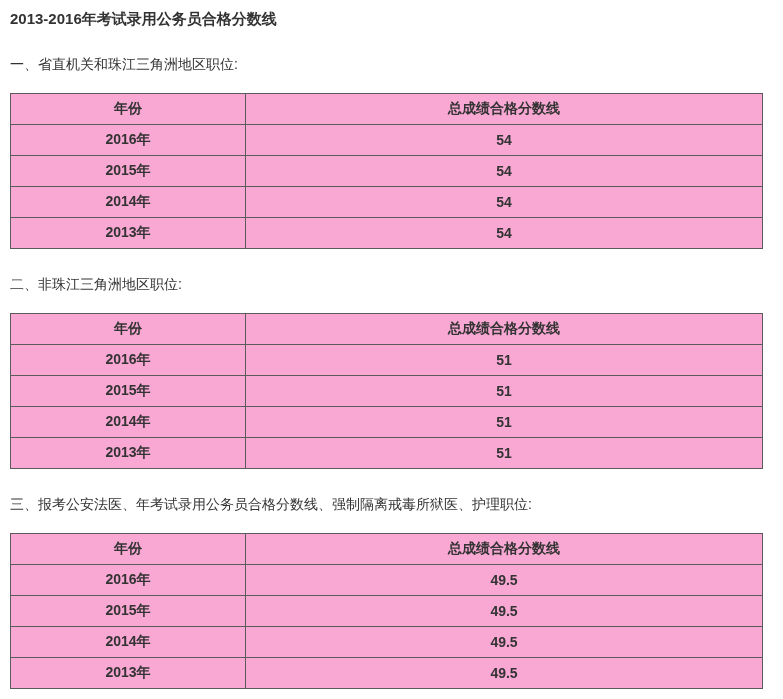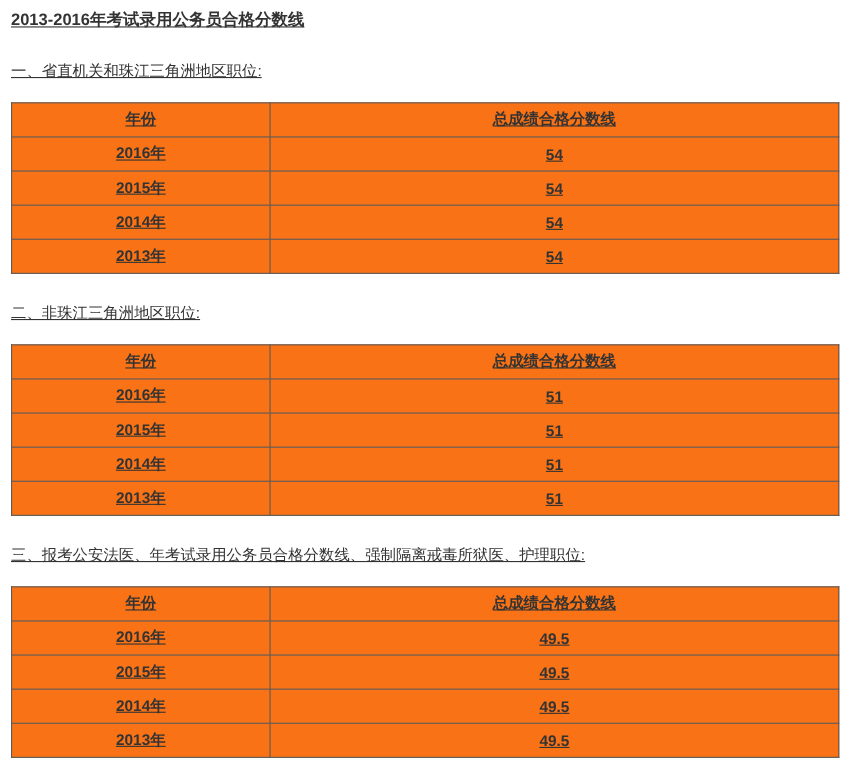--- a/index.html
+++ b/index.html
@@ -9,41 +9,40 @@
     background: #ffffff;
     font-family: "Liberation Sans", "DejaVu Sans", sans-serif;
     color: #333333;
   }
   .page {
     width: 783px;
     height: 699px;
     padding: 8px 20px 14px 10px;
     background: #ffffff;
     overflow: hidden;
-    text-decoration: underline;
   }
   .doc-title {
     font-size: 15px;
     font-weight: bold;
     line-height: 21px;
     margin: 0;
     color: #333333;
   }
   .sec-label {
     font-size: 14px;
     font-weight: normal;
     line-height: 16px;
     margin: 27px 0 21px 0;
     color: #333333;
   }
   table.scores {
     border-collapse: collapse;
     table-layout: fixed;
     width: 753px;
-    background: #f97316;
+    background: #f9a8d4;
   }
   table.scores th,
   table.scores td {
     border: 1px solid #5b5b5b;
     height: 31px;
     padding: 0;
     text-align: center;
     vertical-align: middle;
     font-size: 14px;
     font-weight: bold;

